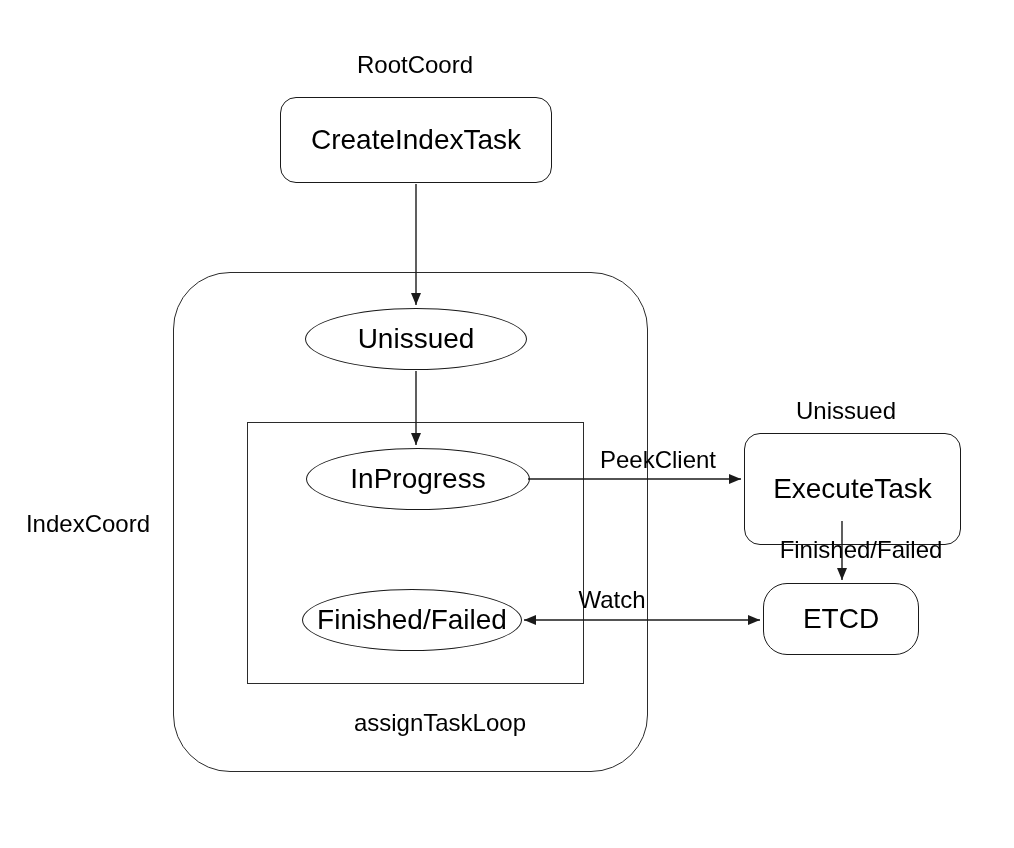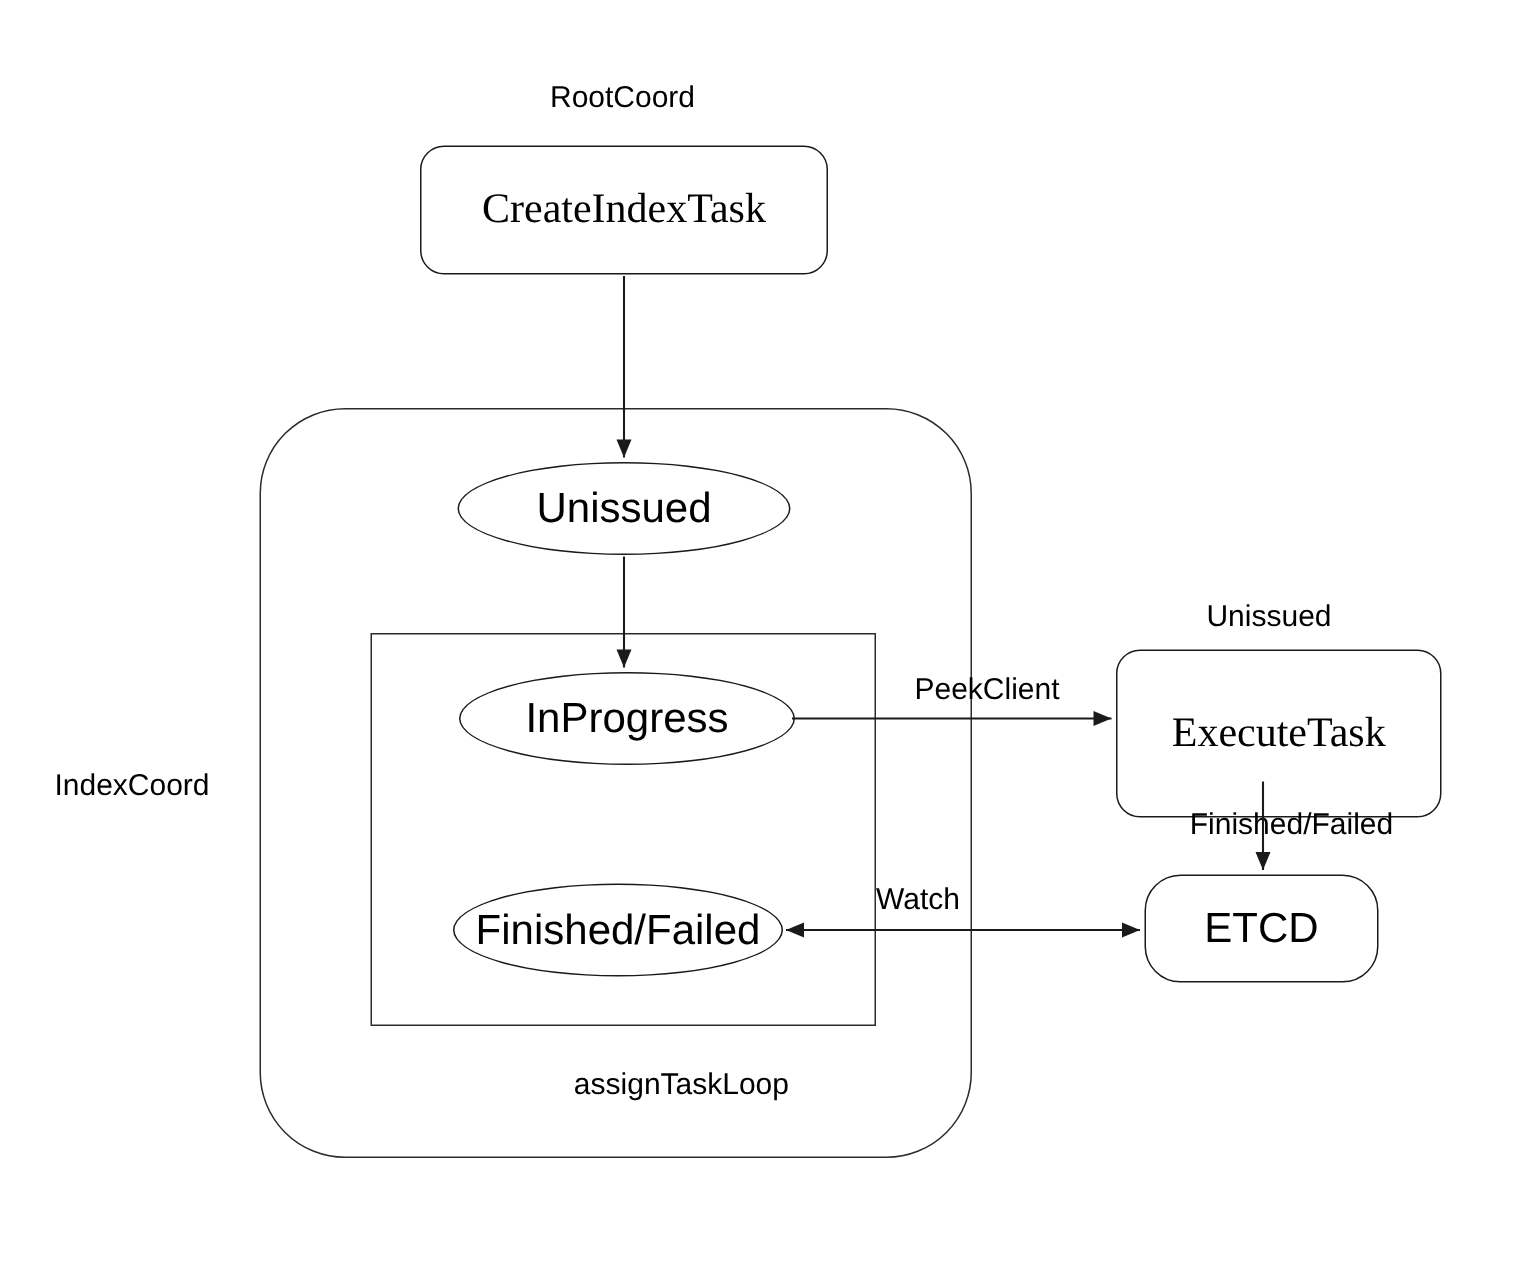--- a/index.html
+++ b/index.html
@@ -11,21 +11,21 @@
     position: relative;
     width: 1014px;
     height: 848px;
     background: #ffffff;
     font-family: "Liberation Sans", sans-serif;
     color: #000000;
     overflow: hidden;
   }
   .lbl {
     position: absolute;
-    font-size: 20px;
+    font-size: 24px;
     line-height: 34px;
     text-align: center;
     white-space: nowrap;
     color: #000000;
   }
   .frame {
     position: absolute;
     border: 1.4px solid #2b2b2b;
     box-sizing: border-box;
     background: transparent;
@@ -39,21 +39,20 @@
     box-sizing: border-box;
     background: transparent;
     display: flex;
     align-items: center;
     justify-content: center;
     font-size: 28px;
     white-space: nowrap;
   }
   .node.box {
     border-radius: 16px;
-    font-family: Liberation Serif, serif;
   }
   .node.box-sm {
     border-radius: 24px;
   }
   .node.ellipse {
     border-radius: 50%;
   }
   svg.arrows {
     position: absolute;
     left: 0;

